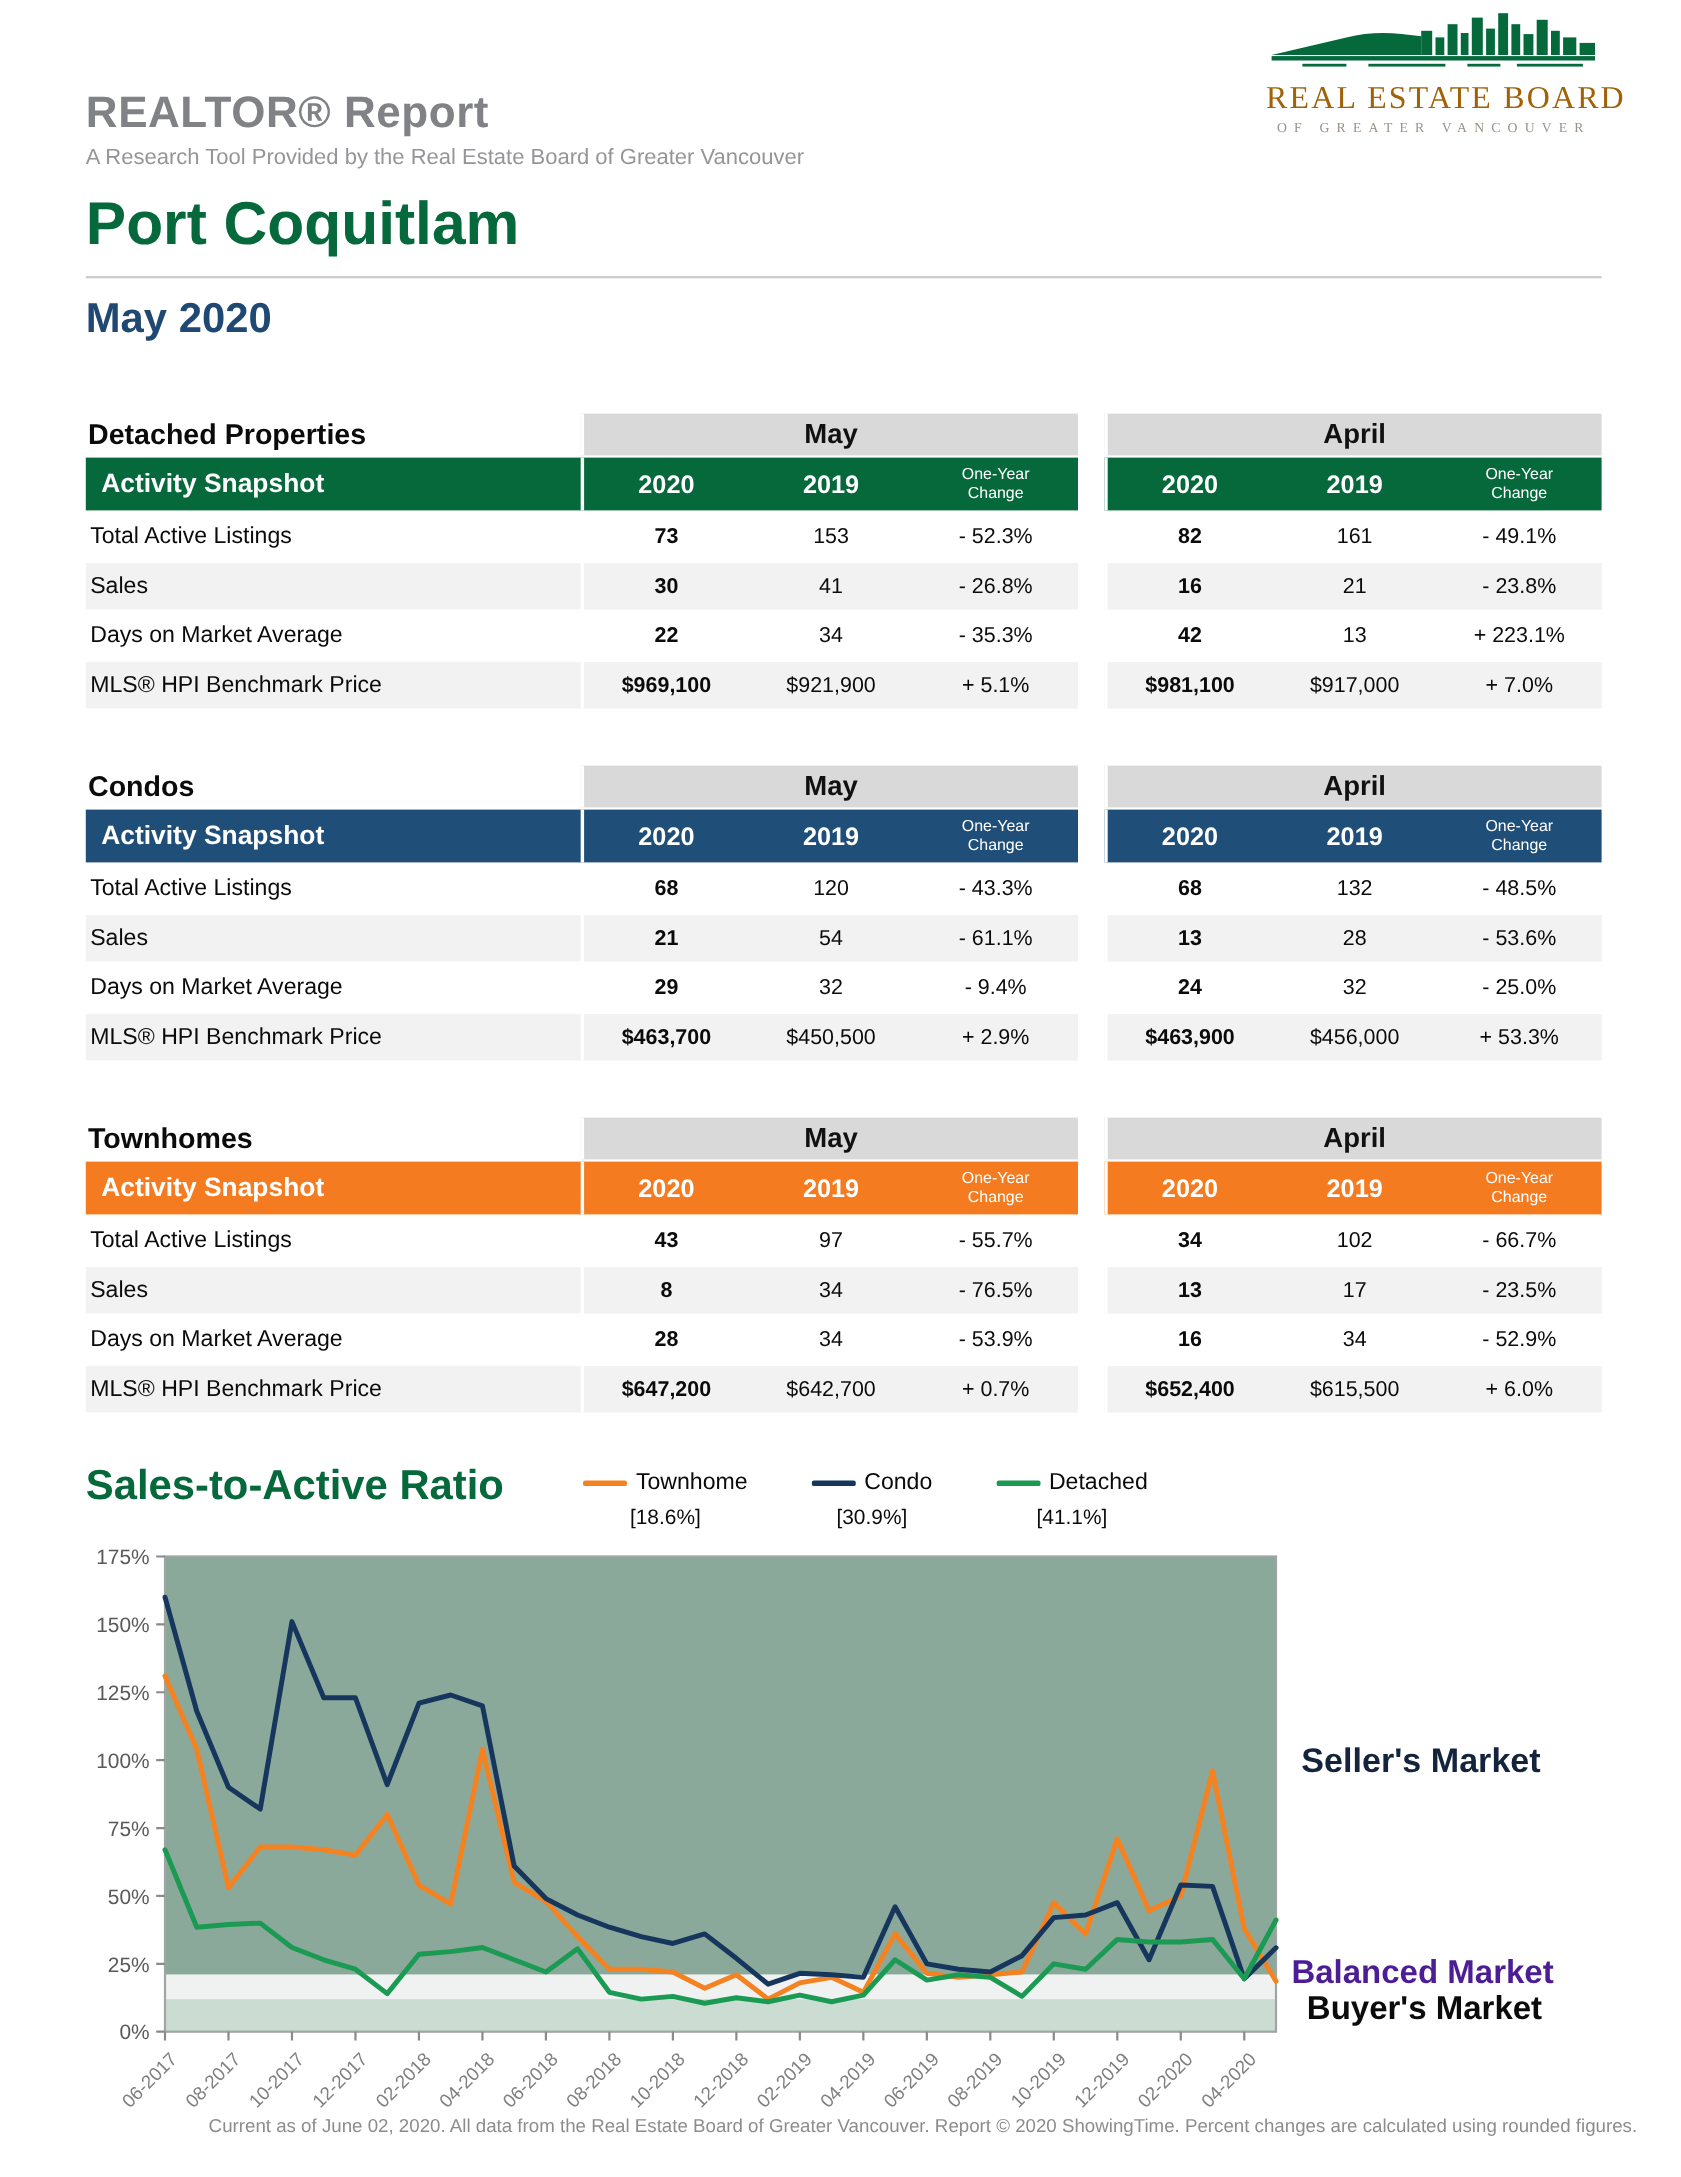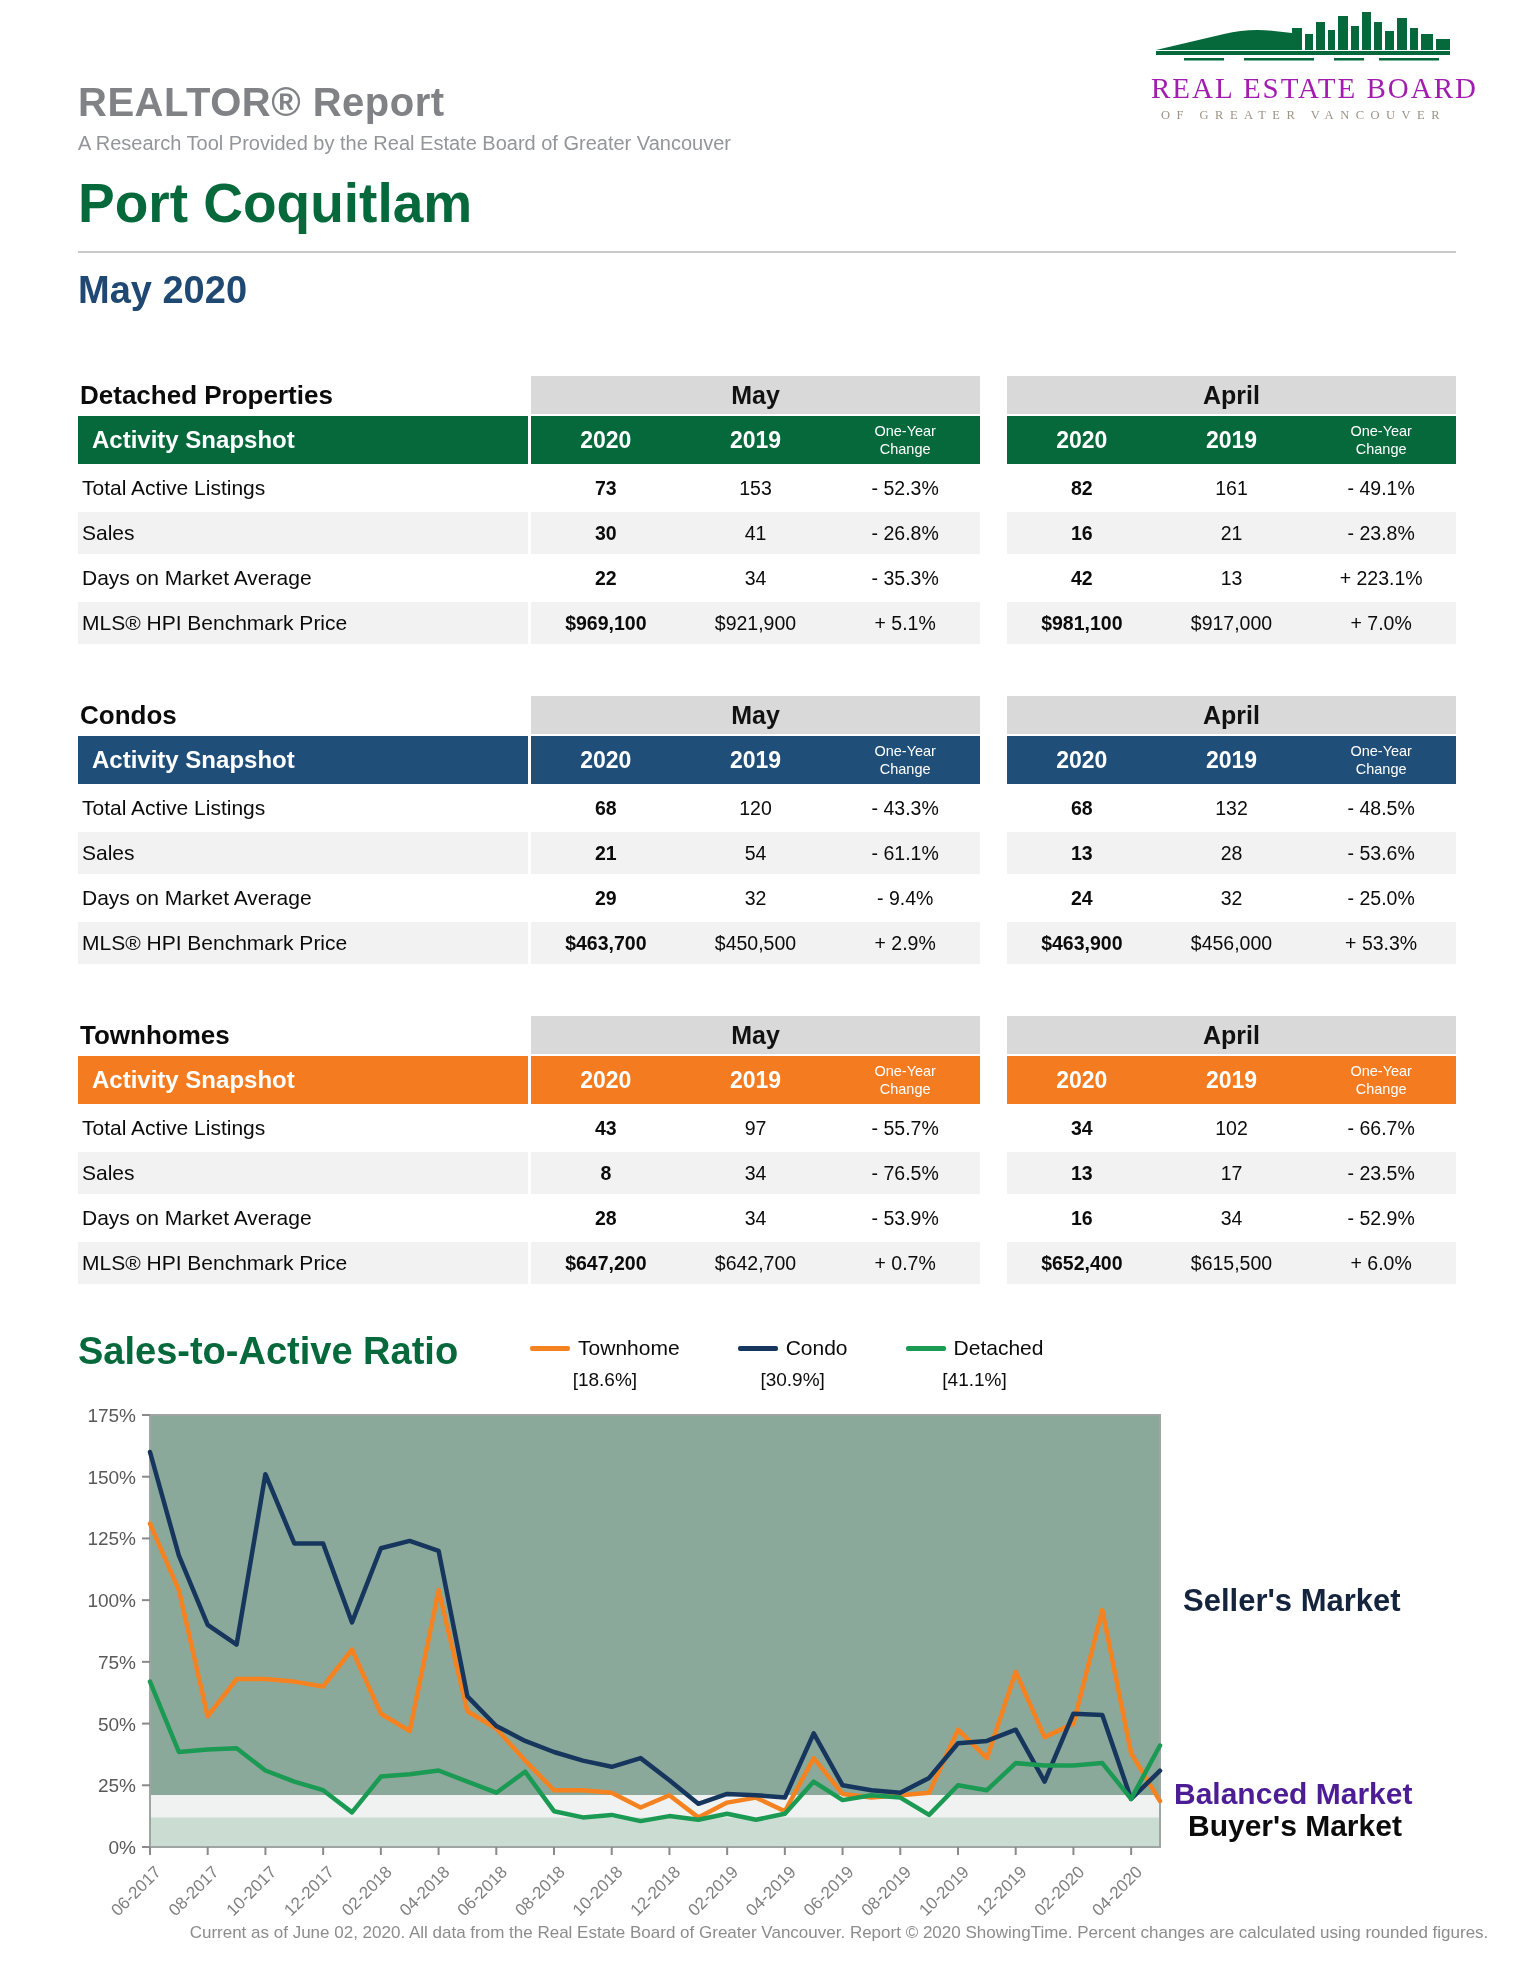--- a/index.html
+++ b/index.html
@@ -4,21 +4,21 @@
 <style>
   html,body{margin:0;padding:0;background:#fff;}
   body{width:1528px;height:1979px;overflow:hidden;font-family:"Liberation Sans",sans-serif;position:relative;}
   .content{margin:0 72px 0 78px;position:relative;}
 
   
   .hdr{padding-top:80px;position:relative;}
   .rpt-title{font-size:40px;font-weight:bold;color:#808285;margin:0;letter-spacing:.5px;}
   .rpt-sub{font-size:20px;color:#939598;margin-top:7px;}
   .logo{position:absolute;top:4px;right:0;width:305px;text-align:center;}
-  .logo-line1{font-family:"Liberation Serif",serif;font-size:29px;color:#a21caf;letter-spacing:2px;margin-top:2px;white-space:nowrap;text-align:right;}
+  .logo-line1{font-family:"Liberation Serif",serif;font-size:29px;color:#a16207;letter-spacing:2px;margin-top:2px;white-space:nowrap;text-align:right;}
   .logo-line2{font-family:"Liberation Serif",serif;font-size:12.5px;color:#9C9285;letter-spacing:6.5px;margin-top:3px;white-space:nowrap;}
   .area-title{font-size:55px;font-weight:bold;color:#05693B;margin:16px 0 0 0;}
   .hr{height:2px;background:#C9CBCA;margin-top:16px;}
   .period-title{font-size:38px;font-weight:bold;color:#1F4973;margin:16px 0 0 0;}
 
   
   .rtable{margin-top:52px;}
   .rtable.first{margin-top:64px;}
   .trow{display:grid;grid-template-columns:450px 452px 24px 452px;}
   .group{border-left:3px solid #fff;}

